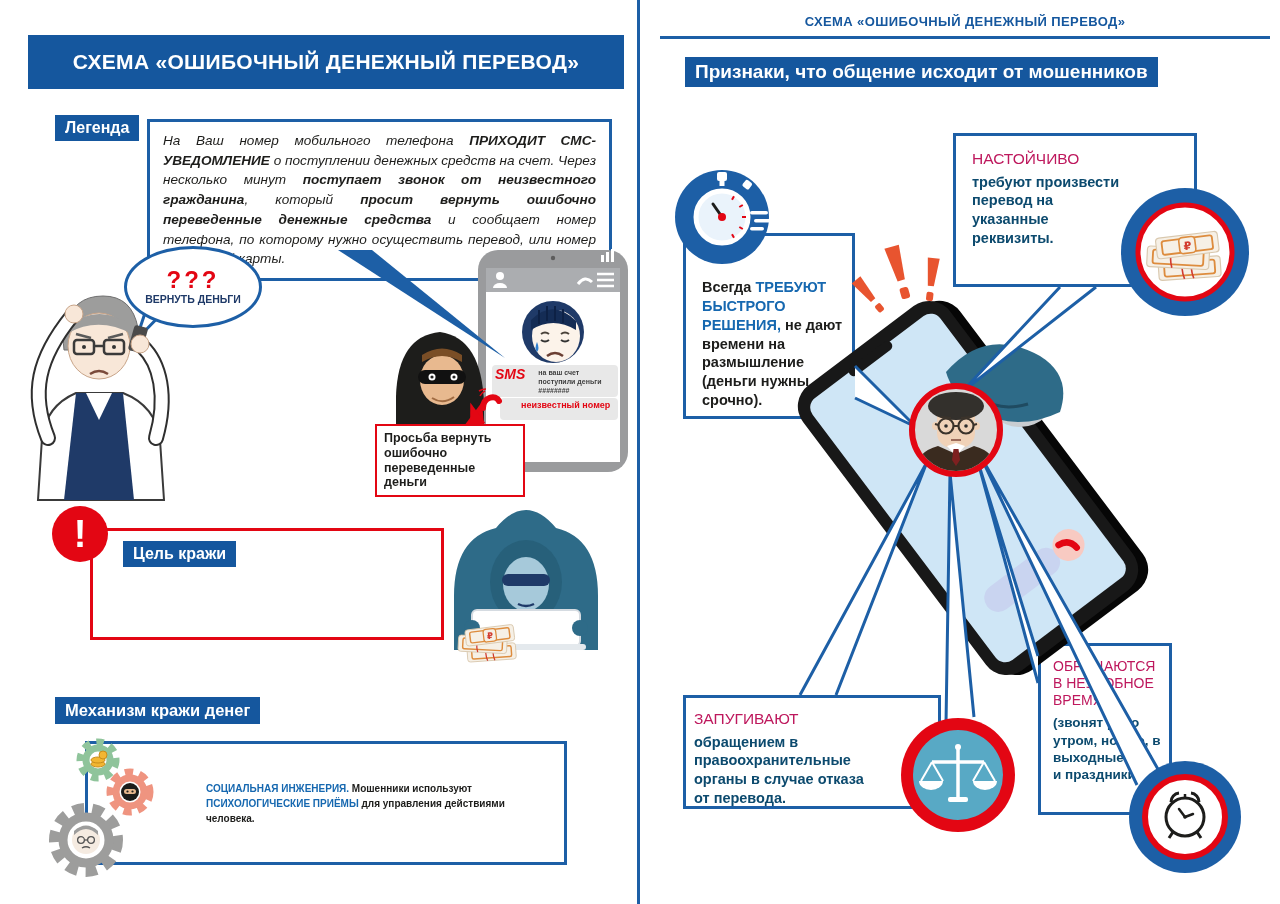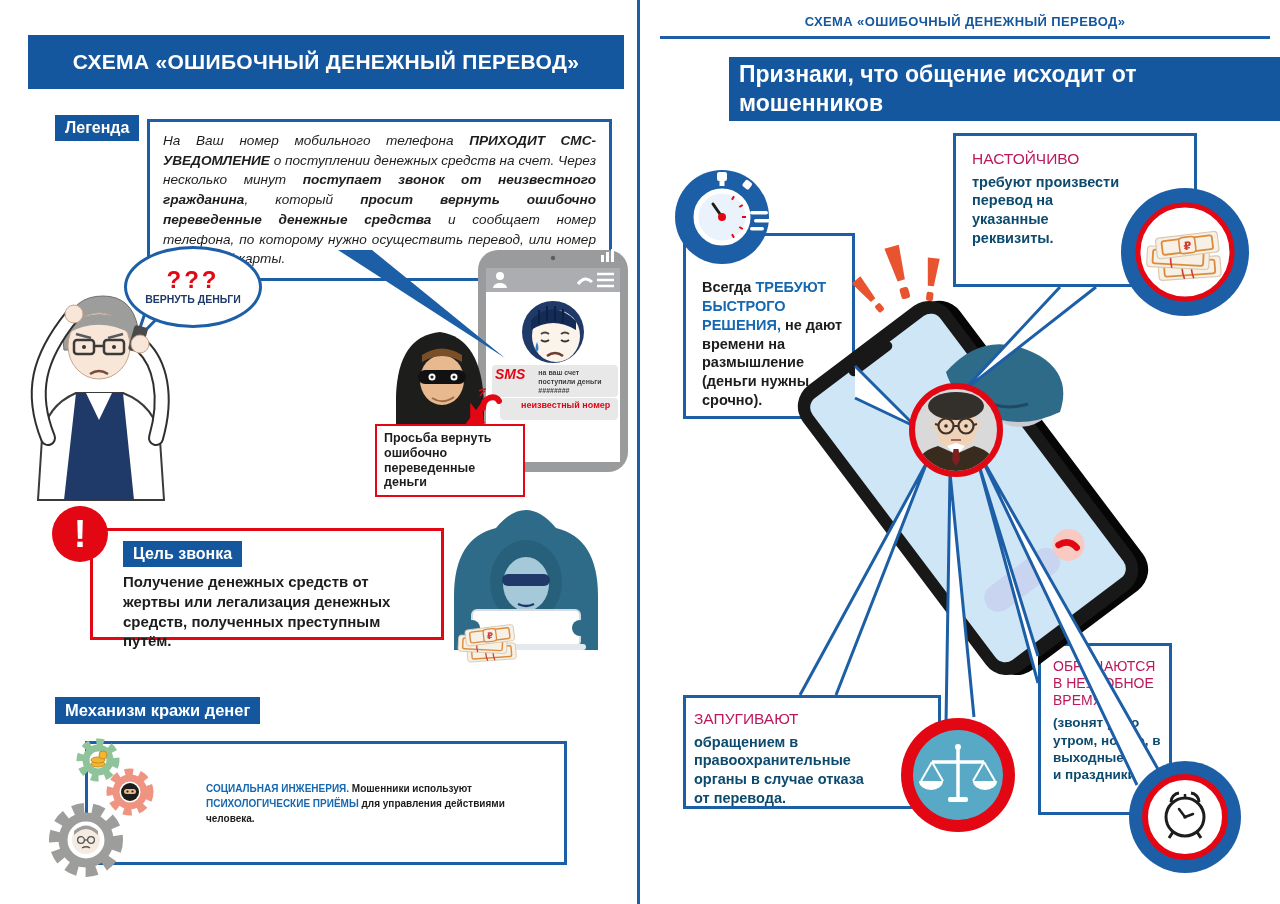--- a/index.html
+++ b/index.html
@@ -49,21 +49,21 @@
   .mech-label{position:absolute;left:55px;top:697px;font-size:16.5px;}
   .mech-box{position:absolute;left:85px;top:741px;width:482px;height:124px;box-sizing:border-box;
             border:3px solid #1D5FA6;background:#fff;display:flex;align-items:center;
             padding:8px 18px 8px 118px;font-size:10px;font-weight:700;line-height:1.5;z-index:1;}
   .gears{position:absolute;left:28px;top:712px;width:160px;height:192px;z-index:2;}
 
   
   .r-header{position:absolute;left:660px;top:14px;width:610px;text-align:center;color:#15579E;
             font-weight:700;font-size:13px;letter-spacing:.4px;}
   .r-rule{position:absolute;left:660px;top:36px;width:610px;height:3px;background:#1D5FA6;}
-  .r-banner{position:absolute;left:685px;top:57px;font-size:23px;margin-left:44px;}
+  .r-banner{position:absolute;left:685px;top:57px;font-size:19px;}
   .co{position:absolute;border:3px solid #1D5FA6;background:#fff;box-sizing:border-box;z-index:1;}
   .co-title{color:#be185d;font-weight:400;font-size:15.5px;line-height:1.2;}
   .co-body{color:#0c4a6e;font-weight:700;font-size:14.5px;line-height:1.3;margin-top:4px;}
   .co-urgent{left:683px;top:233px;width:172px;height:186px;padding:42px 0 8px 16px;
              font-size:14.5px;font-weight:700;line-height:1.3;}
   .co-insist{left:953px;top:133px;width:244px;height:154px;padding:14px 62px 10px 16px;}
   .co-intim{left:683px;top:695px;width:258px;height:114px;padding:12px 56px 10px 8px;}
   .co-time{left:1038px;top:643px;width:134px;height:172px;padding:12px 8px 10px 12px;}
   .co-time .co-title{font-size:14px;}
   .co-time .co-body{font-size:13.5px;line-height:1.28;margin-top:6px;}
@@ -172,22 +172,21 @@
       <svg viewBox="0 0 26 30" width="26" height="30">
         <path d="M5,20 C5,9 18,6 21,13" stroke="#E30613" stroke-width="6" stroke-linecap="round" fill="none"></path>
         <path d="M2,8 a10,10 0 0,1 5,-5 M1,3 a14,14 0 0,1 7,-2" stroke="#E30613" stroke-width="1.6" fill="none"></path>
       </svg>
     </span>
     <div class="note-pointer"></div>
     <div class="note-box">Просьба вернуть ошибочно переведенные деньги</div>
 
     <div class="excl">!</div>
     <div class="goal-box">
-      <div class="label goal-label">Цель звонка</div>
-      <div class="goal-text">Получение денежных средств от жертвы или легализация денежных средств, полученных преступным путём.</div>
+      <div class="label goal-label">Цель кражи</div>
     </div>
     <svg class="hacker" viewBox="0 0 184 165">
       <path d="M18,152 L18,98 Q18,40 60,30 Q75,12 90,12 Q105,12 120,30 Q162,40 162,98 L162,152 Z" fill="#2E6B88"></path>
       <ellipse cx="90" cy="84" rx="36" ry="42" fill="#27607A"></ellipse>
       <ellipse cx="90" cy="86" rx="23" ry="27" fill="#A6C9DA"></ellipse>
       <rect x="66" y="76" width="48" height="12" rx="6" fill="#1F3A68"></rect>
       <path d="M82,106 Q90,110 98,106" stroke="#1F3A68" stroke-width="2.5" fill="none"></path>
       <rect x="36" y="112" width="108" height="36" rx="5" fill="#fff" stroke="#D5DBE1" stroke-width="2"></rect>
       <rect x="30" y="146" width="120" height="6" rx="3" fill="#E4E9ED"></rect>
       <circle cx="36" cy="130" r="8" fill="#2E6B88"></circle>

